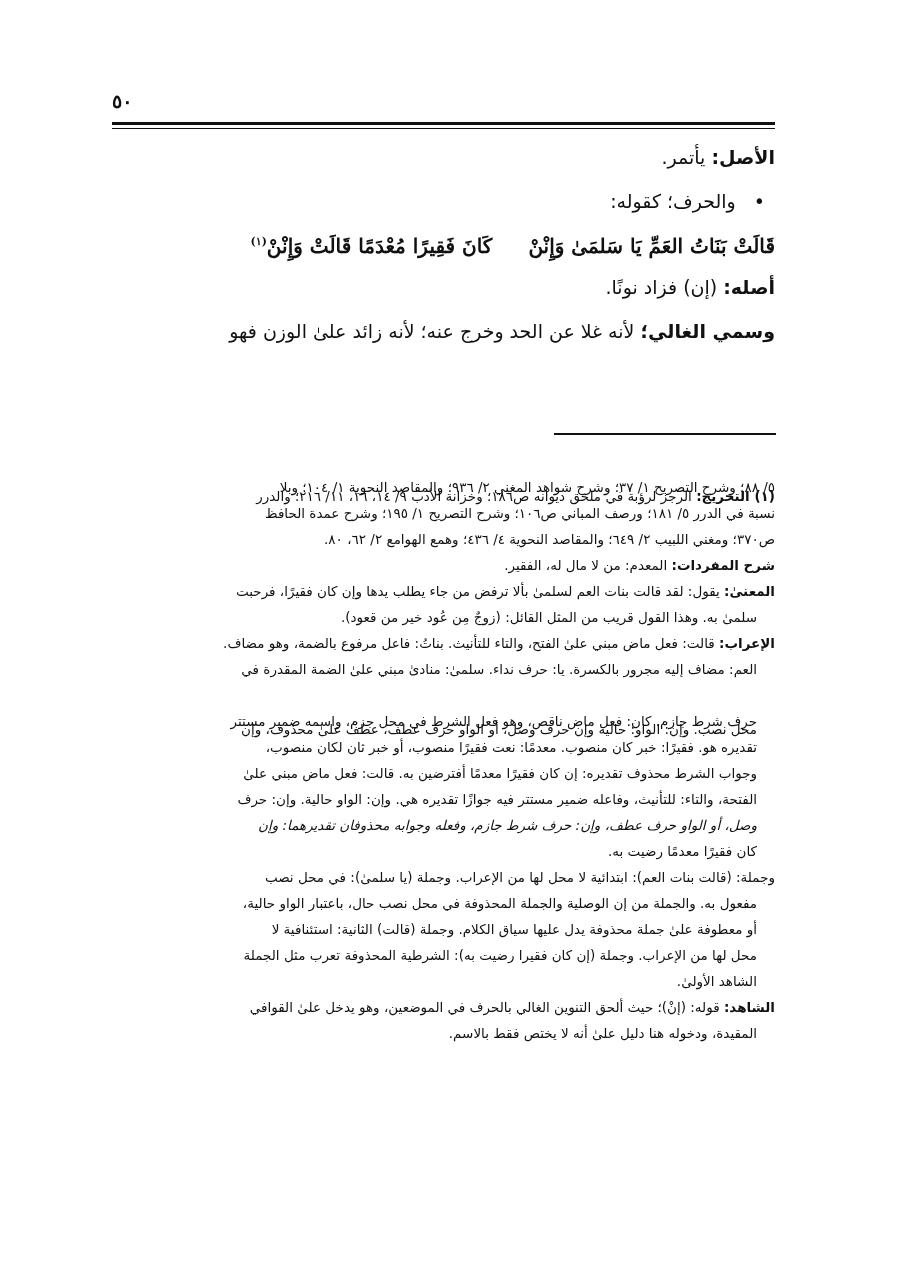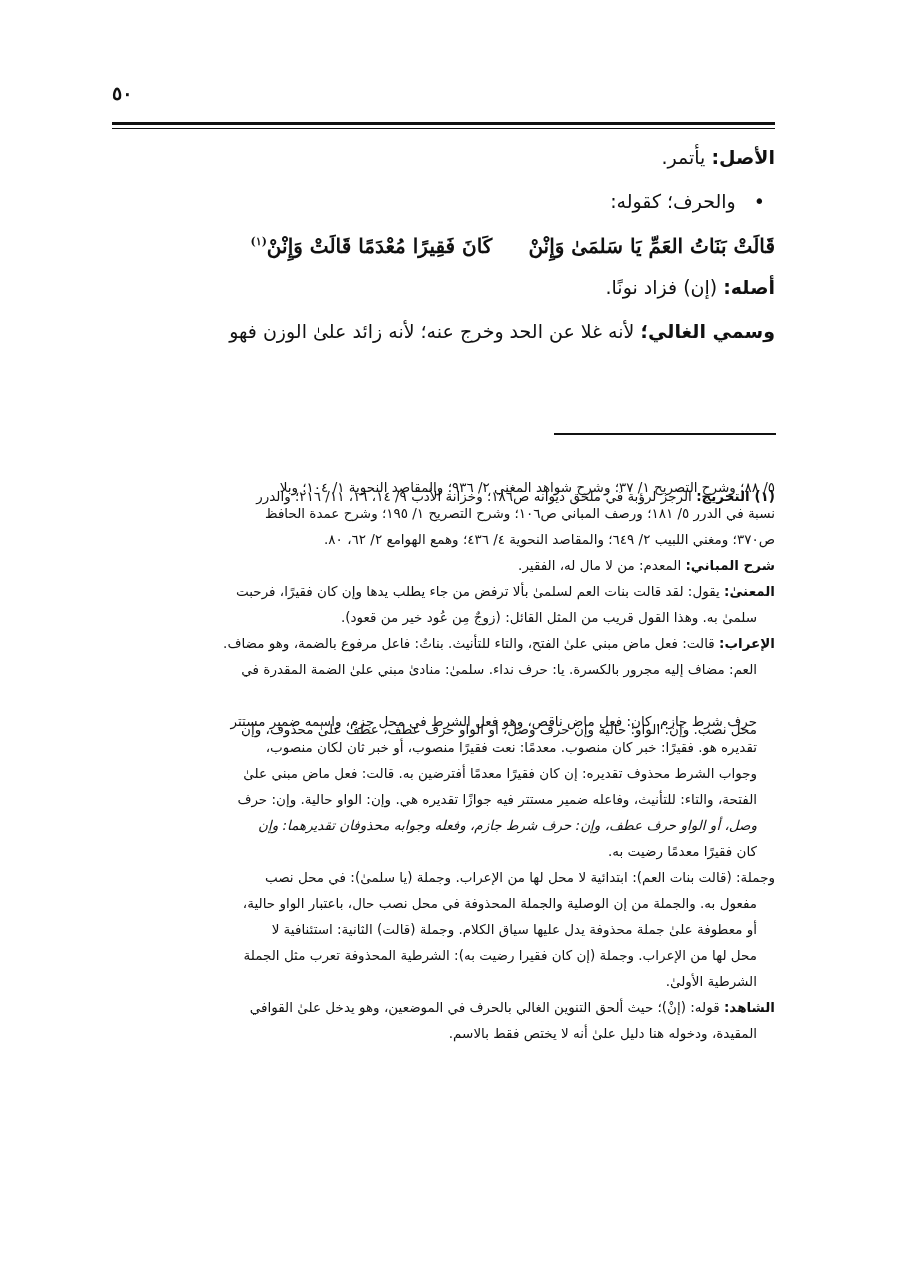--- a/index.html
+++ b/index.html
@@ -1,20 +1,20 @@
 <!DOCTYPE html>
 <html><head>
 <meta charset="utf-8">
 <style>
   html, body { margin: 0; padding: 0; background: #ffffff; }
   body { width: 900px; height: 1271px; position: relative; overflow: hidden; color: #111; font-family: "DejaVu Sans", sans-serif; }
   .page { position: absolute; left: 0; top: 0; width: 900px; height: 1271px; direction: rtl; }
   .header { position: absolute; left: 112px; width: 663px; top: 72px; height: 44px; }
   .header-title { position: absolute; right: 0; top: 6px; font-family: "DejaVu Serif", serif; font-size: 22px; line-height: 30px; white-space: nowrap; }
-  .page-number { position: absolute; left: 0; top: 10px; font-family: "DejaVu Serif", serif; font-size: 19px; font-weight: bold; text-align: right; }
+  .page-number { position: absolute; left: 0; top: 18px; font-family: "DejaVu Serif", serif; font-size: 19px; font-weight: bold; text-align: right; }
   .rule-thick { position: absolute; left: 112px; width: 663px; top: 122px; height: 3px; background: #111; }
   .rule-thin { position: absolute; left: 112px; width: 663px; top: 128px; height: 1px; background: #111; }
   .main { position: absolute; right: 125px; width: 665px; top: 140px; font-family: "DejaVu Sans", sans-serif; font-size: 19px; }
   .line { position: absolute; right: 0; white-space: nowrap; }
   .bold { font-weight: bold; }
   .bullet { display: inline-block; margin-left: 18px; }
   .verse { position: absolute; right: 0; white-space: nowrap; font-family: "DejaVu Serif", serif; font-weight: bold; font-size: 20px; }
   .verse span.gap { display: inline-block; width: 36px; }
   sup { font-size: 11px; }
   .fn-rule { position: absolute; left: 554px; width: 222px; top: 433px; height: 2px; background: #111; }
@@ -54,33 +54,33 @@
     </div>
   </div>
 
   <div class="fn-rule"></div>
 
   <div class="notes">
     <div class="nline" style="top:0px;margin-top:35px;"><span class="lab">(١) التخريج:</span> <span>الرجز لرؤبة في ملحق ديوانه ص١٨٦؛ وخزانة الأدب ٩/ ١٤، ١٦، ١١/ ٢١٦؛ والدرر</span></div>
     <div class="nline" style="top:26px;"><span>٥/ ٨٨؛ وشرح التصريح ١/ ٣٧؛ وشرح شواهد المغني ٢/ ٩٣٦؛ والمقاصد النحوية ١/ ١٠٤؛ وبلا</span></div>
     <div class="nline" style="top:52px;"><span>نسبة في الدرر ٥/ ١٨١؛ ورصف المباني ص١٠٦؛ وشرح التصريح ١/ ١٩٥؛ وشرح عمدة الحافظ</span></div>
     <div class="nline" style="top:78px;"><span>ص٣٧٠؛ ومغني اللبيب ٢/ ٦٤٩؛ والمقاصد النحوية ٤/ ٤٣٦؛ وهمع الهوامع ٢/ ٦٢، ٨٠.</span></div>
-    <div class="nline" style="top:104px;"><span class="lab">شرح المباني:</span> <span>المعدم: من لا مال له، الفقير.</span></div>
+    <div class="nline" style="top:104px;"><span class="lab">شرح المفردات:</span> <span>المعدم: من لا مال له، الفقير.</span></div>
     <div class="nline" style="top:130px;"><span class="lab">المعنىٰ:</span> <span>يقول: لقد قالت بنات العم لسلمىٰ بألا ترفض من جاء يطلب يدها وإن كان فقيرًا، فرحبت</span></div>
     <div class="nline indent" style="top:156px;"><span>سلمىٰ به. وهذا القول قريب من المثل القائل: (زوجٌ مِن عُود خير من قعود).</span></div>
     <div class="nline" style="top:182px;"><span class="lab">الإعراب:</span> <span>قالت: فعل ماض مبني علىٰ الفتح، والتاء للتأنيث. بناتُ: فاعل مرفوع بالضمة، وهو مضاف.</span></div>
     <div class="nline indent" style="top:208px;"><span>العم: مضاف إليه مجرور بالكسرة. يا: حرف نداء. سلمىٰ: منادىٰ مبني علىٰ الضمة المقدرة في</span></div>
     <div class="nline indent" style="top:246px;margin-top:22px;"><span>محل نصب. وإن: الواو: حالية وإن حرف وصل، أو الواو حرف عطف، عطف علىٰ محذوف، وإن</span></div>
     <div class="nline indent" style="top:260px;"><span>حرف شرط جازم. كان: فعل ماض ناقص، وهو فعل الشرط في محل جزم، واسمه ضمير مستتر</span></div>
     <div class="nline indent" style="top:286px;"><span>تقديره هو. فقيرًا: خبر كان منصوب. معدمًا: نعت فقيرًا منصوب، أو خبر ثان لكان منصوب،</span></div>
     <div class="nline indent" style="top:312px;"><span>وجواب الشرط محذوف تقديره: إن كان فقيرًا معدمًا أفترضين به. قالت: فعل ماض مبني علىٰ</span></div>
     <div class="nline indent" style="top:338px;"><span>الفتحة، والتاء: للتأنيث، وفاعله ضمير مستتر فيه جوازًا تقديره هي. وإن: الواو حالية. وإن: حرف</span></div>
     <div class="nline indent" style="top:364px;font-style:italic;"><span>وصل، أو الواو حرف عطف، وإن: حرف شرط جازم، وفعله وجوابه محذوفان تقديرهما: وإن</span></div>
     <div class="nline indent" style="top:390px;"><span>كان فقيرًا معدمًا رضيت به.</span></div>
     <div class="nline" style="top:416px;"><span>وجملة: (قالت بنات العم): ابتدائية لا محل لها من الإعراب. وجملة (يا سلمىٰ): في محل نصب</span></div>
     <div class="nline indent" style="top:442px;"><span>مفعول به. والجملة من إن الوصلية والجملة المحذوفة في محل نصب حال، باعتبار الواو حالية،</span></div>
     <div class="nline indent" style="top:468px;"><span>أو معطوفة علىٰ جملة محذوفة يدل عليها سياق الكلام. وجملة (قالت) الثانية: استئنافية لا</span></div>
     <div class="nline indent" style="top:494px;"><span>محل لها من الإعراب. وجملة (إن كان فقيرا رضيت به): الشرطية المحذوفة تعرب مثل الجملة</span></div>
-    <div class="nline indent" style="top:520px;"><span>الشرطية الأولىٰ.</span></div>
+    <div class="nline indent" style="top:520px;"><span>الشاهد الأولىٰ.</span></div>
     <div class="nline" style="top:546px;"><span class="lab">الشاهد:</span> <span>قوله: (إنْ)؛ حيث ألحق التنوين الغالي بالحرف في الموضعين، وهو يدخل علىٰ القوافي</span></div>
     <div class="nline indent" style="top:572px;"><span>المقيدة، ودخوله هنا دليل علىٰ أنه لا يختص فقط بالاسم.</span></div>
   </div>
 </div>
 
 </body></html>

